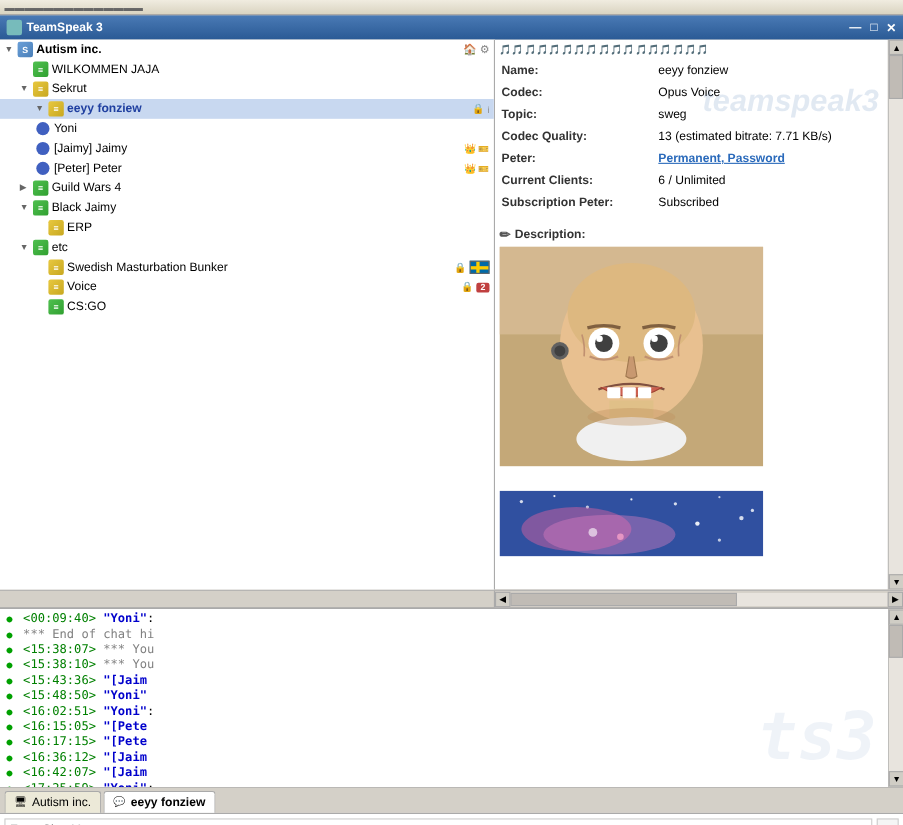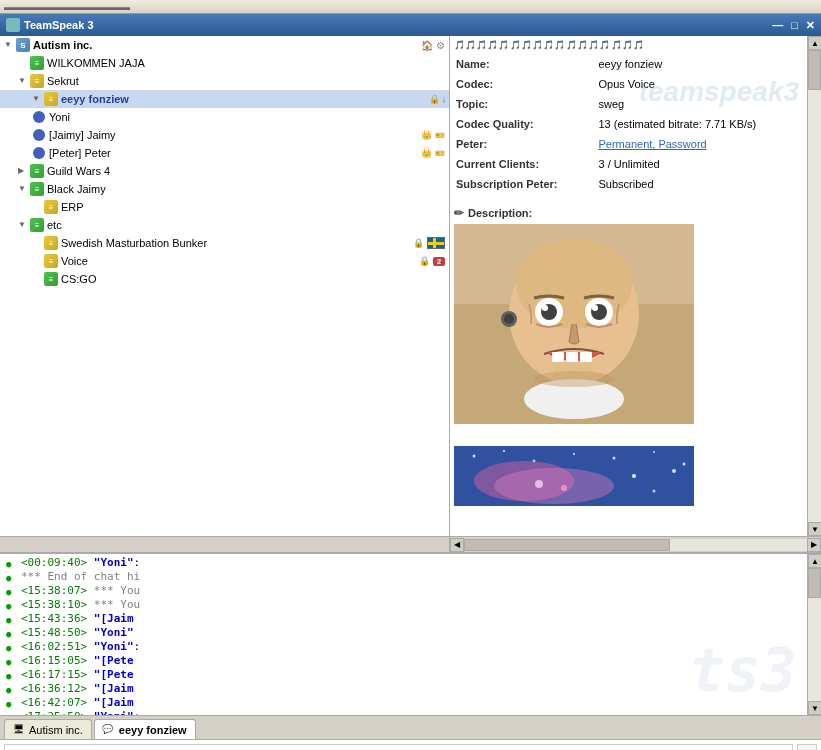--- a/index.html
+++ b/index.html
@@ -191,20 +191,21 @@
       padding-right: 8px;
       vertical-align: top;
     }
     .info-table td.value {
       color: #000;
       vertical-align: top;
     }
     .info-table td.value.link {
       color: #2a6abb;
       text-decoration: underline;
+      font-weight: bold;
     }
 
     .ts3-watermark {
       position: absolute;
       right: 8px;
       top: 40px;
       opacity: 0.15;
       font-size: 28px;
       font-weight: bold;
       color: #4070b0;
@@ -550,21 +551,21 @@
         <tr>
           <td class="label">Codec Quality:</td>
           <td class="value">13 (estimated bitrate: 7.71 KB/s)</td>
         </tr>
         <tr>
           <td class="label">Peter:</td>
           <td class="value link">Permanent, Password</td>
         </tr>
         <tr>
           <td class="label">Current Clients:</td>
-          <td class="value">3 / Unlimited</td>
+          <td class="value">6 / Unlimited</td>
         </tr>
         <tr>
           <td class="label">Subscription Peter:</td>
           <td class="value">Subscribed</td>
         </tr>
       </tbody>
         </table>
 
       <div class="description-title">
         <span class="pencil-icon">✏</span>

